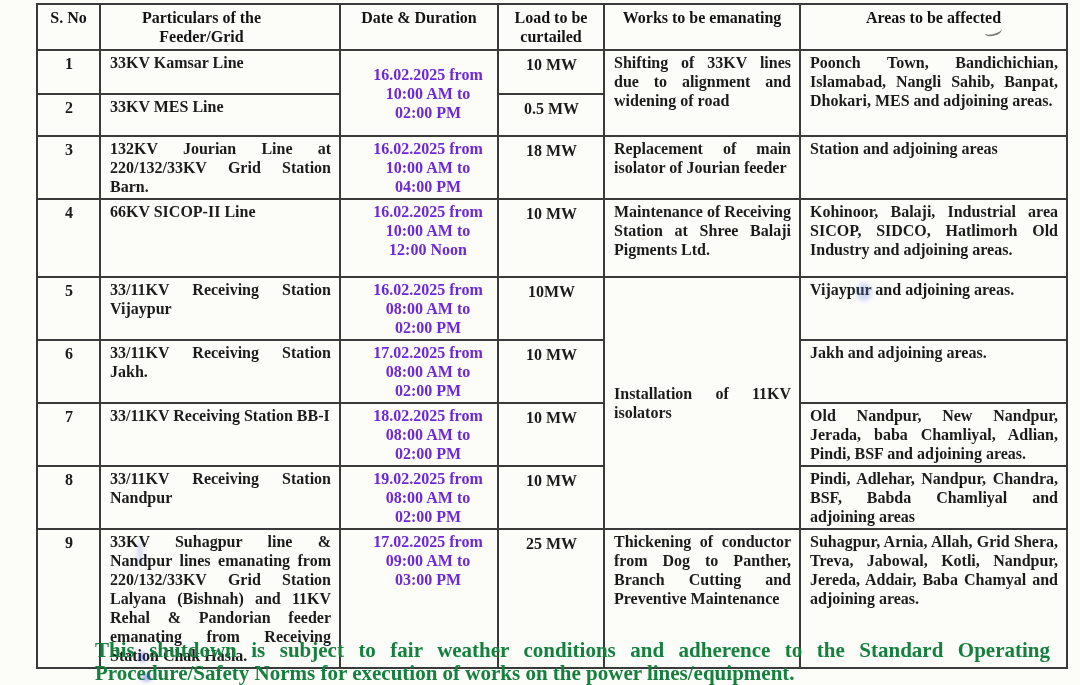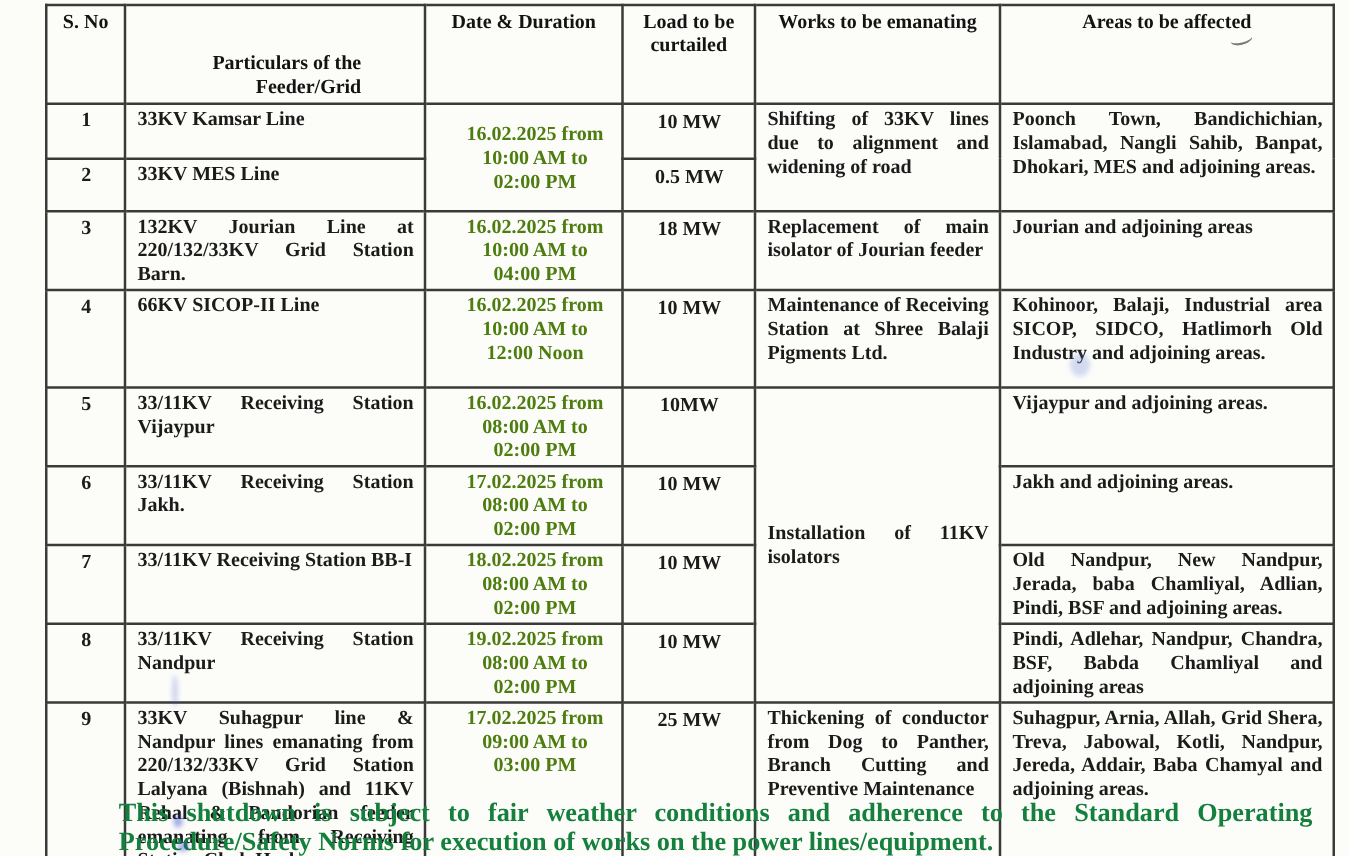--- a/index.html
+++ b/index.html
@@ -7,24 +7,24 @@
   .page{position:relative;width:1080px;height:685px;background:#fcfcf9;
         font-family:"Liberation Serif", serif;color:#1b1b1b;}
   table.shutdown{position:absolute;left:36px;top:3px;width:1030px;
         border-collapse:collapse;table-layout:fixed;}
   th,td{border:2px solid #3a3a3a;overflow:hidden;}
   th{font-weight:bold;font-size:16px;line-height:19px;vertical-align:top;
      padding:3px 4px;color:#131313;text-align:center;}
   td{font-size:16px;line-height:19px;vertical-align:top;padding:2px 8px 2px 9px;font-weight:bold;}
   .hrow{height:30px;}
   .c-part{text-align:left;padding-left:13px;}
-  .hdr-wrap{width:175px;text-align:right;margin-top:33px;}
+  .hdr-wrap{width:175px;text-align:center;}
   .sno{text-align:center;font-weight:bold;padding-top:3px;}
   .part{text-align:justify;}
-  .date{font-weight:bold;text-align:center;color:#4d7c0f;padding-left:22px;padding-right:4px;}
+  .date{font-weight:bold;text-align:center;color:#6d28d9;padding-left:22px;padding-right:4px;}
   .dl{text-align:center;}
   .load{text-align:center;padding-top:4px;}
   .works{text-align:justify;}
   .areas{text-align:justify;}
   .v-mid{vertical-align:middle;}
   .tr1{height:44px;}.tr2{height:42px;}.tr3{height:60px;}.tr4{height:78px;}
   .tr5{height:61px;}.tr6{height:60px;}.tr7{height:60px;}.tr8{height:57px;}
   .tr9{height:138px;}
   .footnote{position:absolute;left:95px;top:639px;width:955px;margin:0;
         font-weight:bold;font-size:21px;line-height:23px;color:#15803d;
@@ -87,21 +87,21 @@
       <tr class="tr3">
         <td class="sno">3</td>
         <td class="part">132KV Jourian Line at 220/132/33KV Grid Station Barn.</td>
         <td class="date">
           <div class="dl">16.02.2025 from</div>
           <div class="dl">10:00 AM to</div>
           <div class="dl">04:00 PM</div>
         </td>
         <td class="load">18 MW</td>
         <td class="works">Replacement of main isolator of Jourian feeder</td>
-        <td class="areas">Jourian and adjoining areas</td>
+        <td class="areas">Station and adjoining areas</td>
       </tr>
       <tr class="tr4">
         <td class="sno">4</td>
         <td class="part">66KV SICOP-II Line</td>
         <td class="date">
           <div class="dl">16.02.2025 from</div>
           <div class="dl">10:00 AM to</div>
           <div class="dl">12:00 Noon</div>
         </td>
         <td class="load">10 MW</td>

